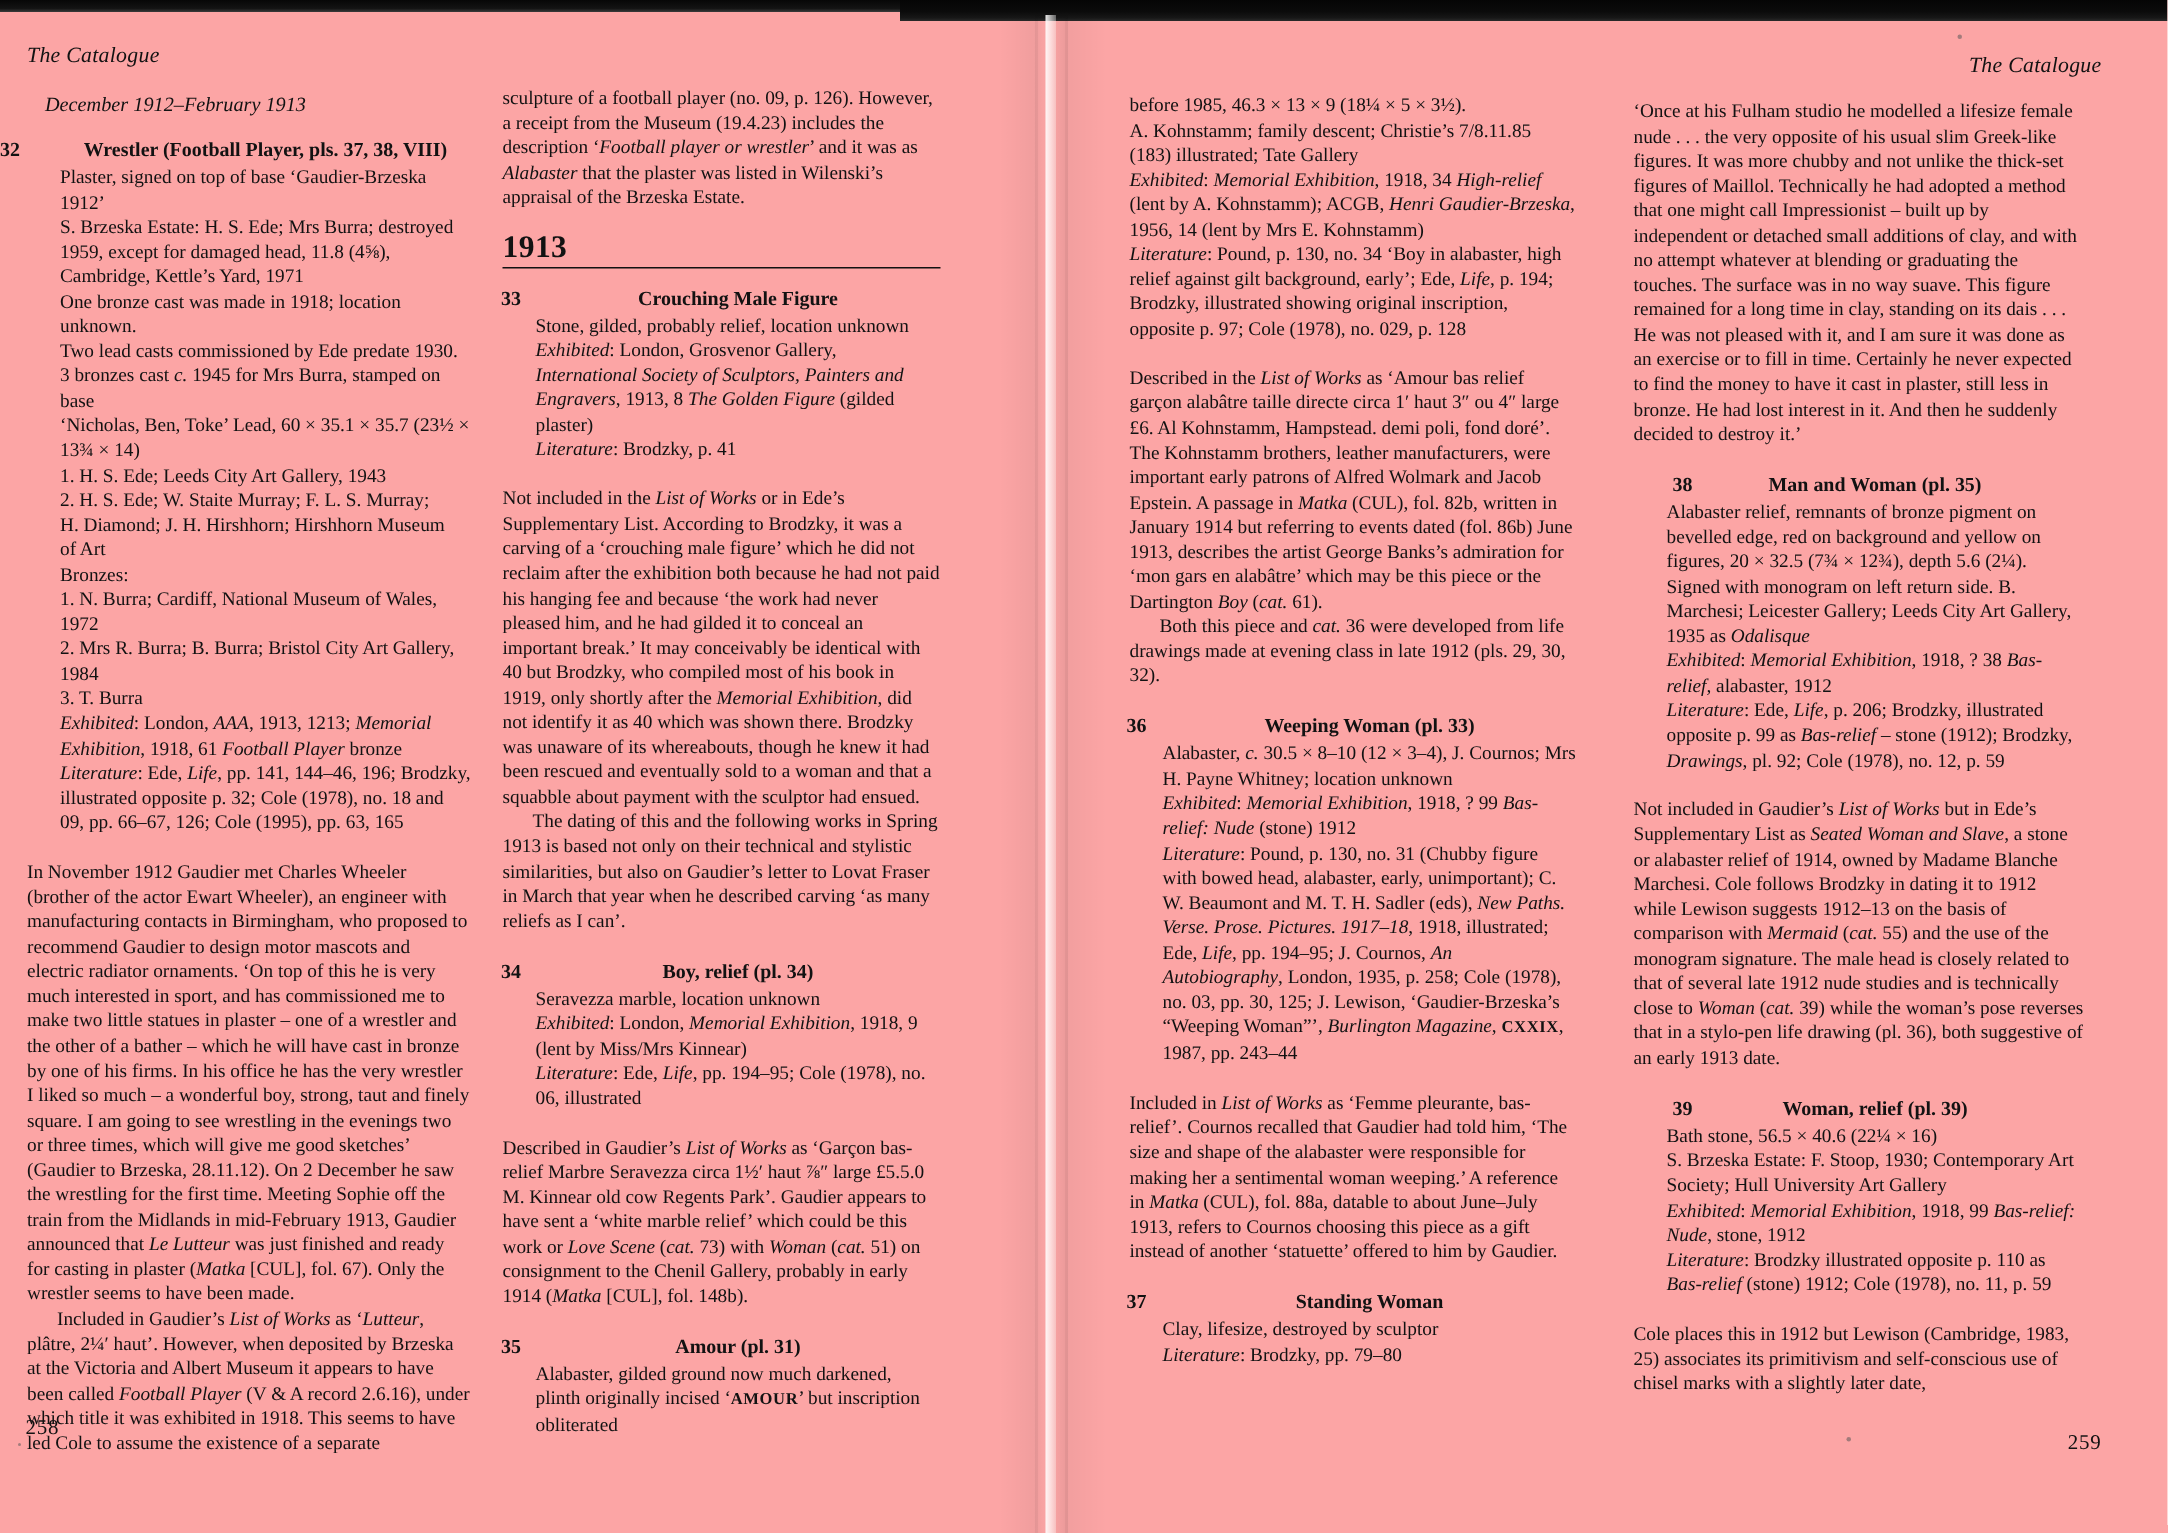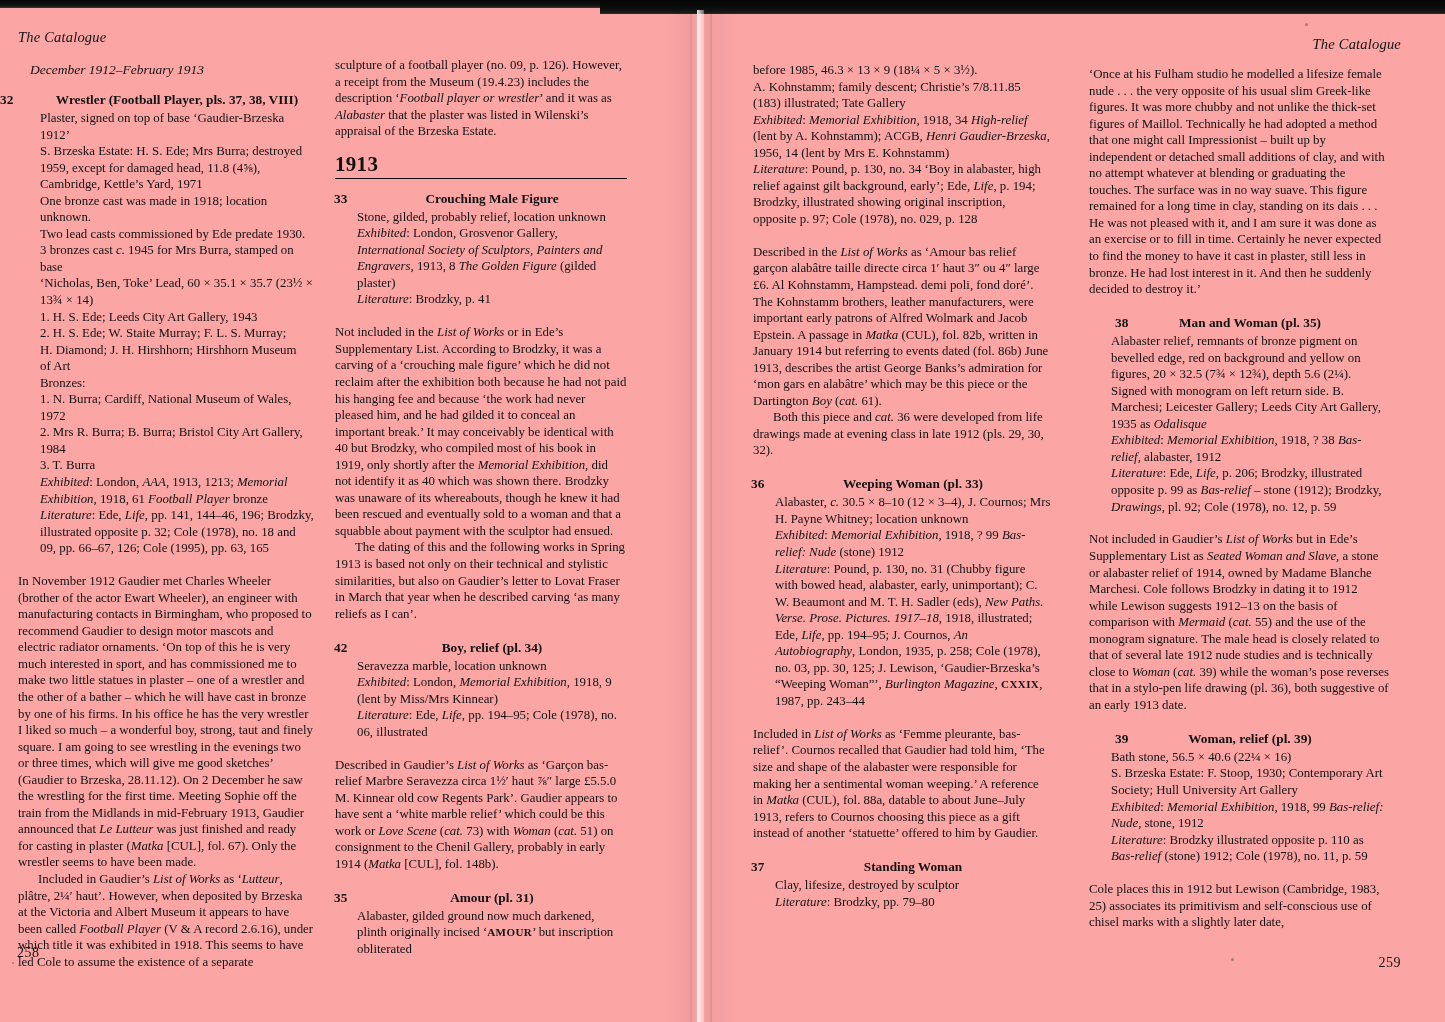--- a/index.html
+++ b/index.html
@@ -244,21 +244,21 @@
       Not included in the <i>List of Works</i> or in Ede’s Supplementary List. According to Brodzky, it was a carving of a ‘crouching male figure’ which he did not reclaim after the exhibition both because he had not paid his hanging fee and because ‘the work had never pleased him, and he had gilded it to conceal an important break.’ It may conceivably be identical with 40 but Brodzky, who compiled most of his book in 1919, only shortly after the <i>Memorial Exhibition</i>, did not identify it as 40 which was shown there. Brodzky was unaware of its whereabouts, though he knew it had been rescued and eventually sold to a woman and that a squabble about payment with the sculptor had ensued.
     </div>
 
     <div class="block nopad ind">
       The dating of this and the following works in Spring 1913 is based not only on their technical and stylistic similarities, but also on Gaudier’s letter to Lovat Fraser in March that year when he described carving ‘as many reliefs as I can’.
     </div>
 
     <div class="gap"></div>
 
     <div class="entry-head">
-      <span class="catnum">42</span><span>Boy, relief (pl. 34)</span>
+      <span class="catnum">34</span><span>Boy, relief (pl. 34)</span>
     </div>
 
     <div class="block">
       <div>Seravezza marble, location unknown</div>
       <div>
         <i>Exhibited</i>: London, <i>Memorial Exhibition</i>, 1918, 9 (lent by Miss/Mrs Kinnear)
       </div>
       <div>
         <i>Literature</i>: Ede, <i>Life</i>, pp. 194–95; Cole (1978), no. 06, illustrated
       </div>

